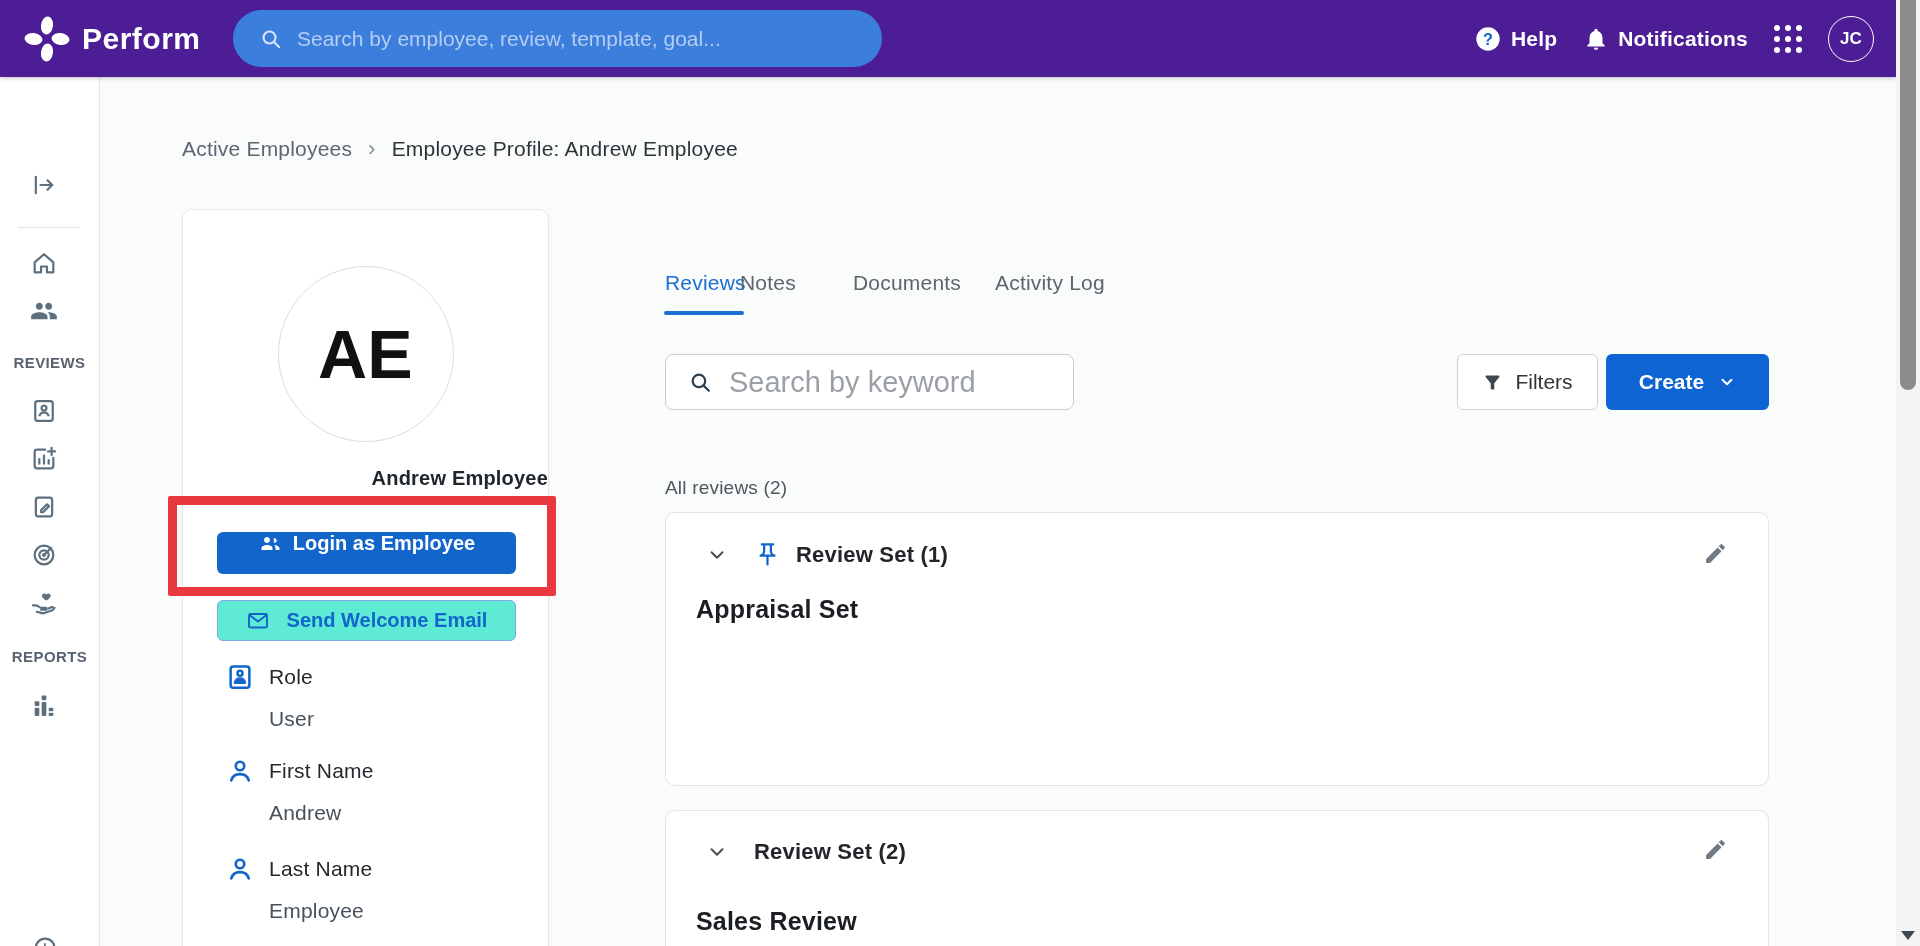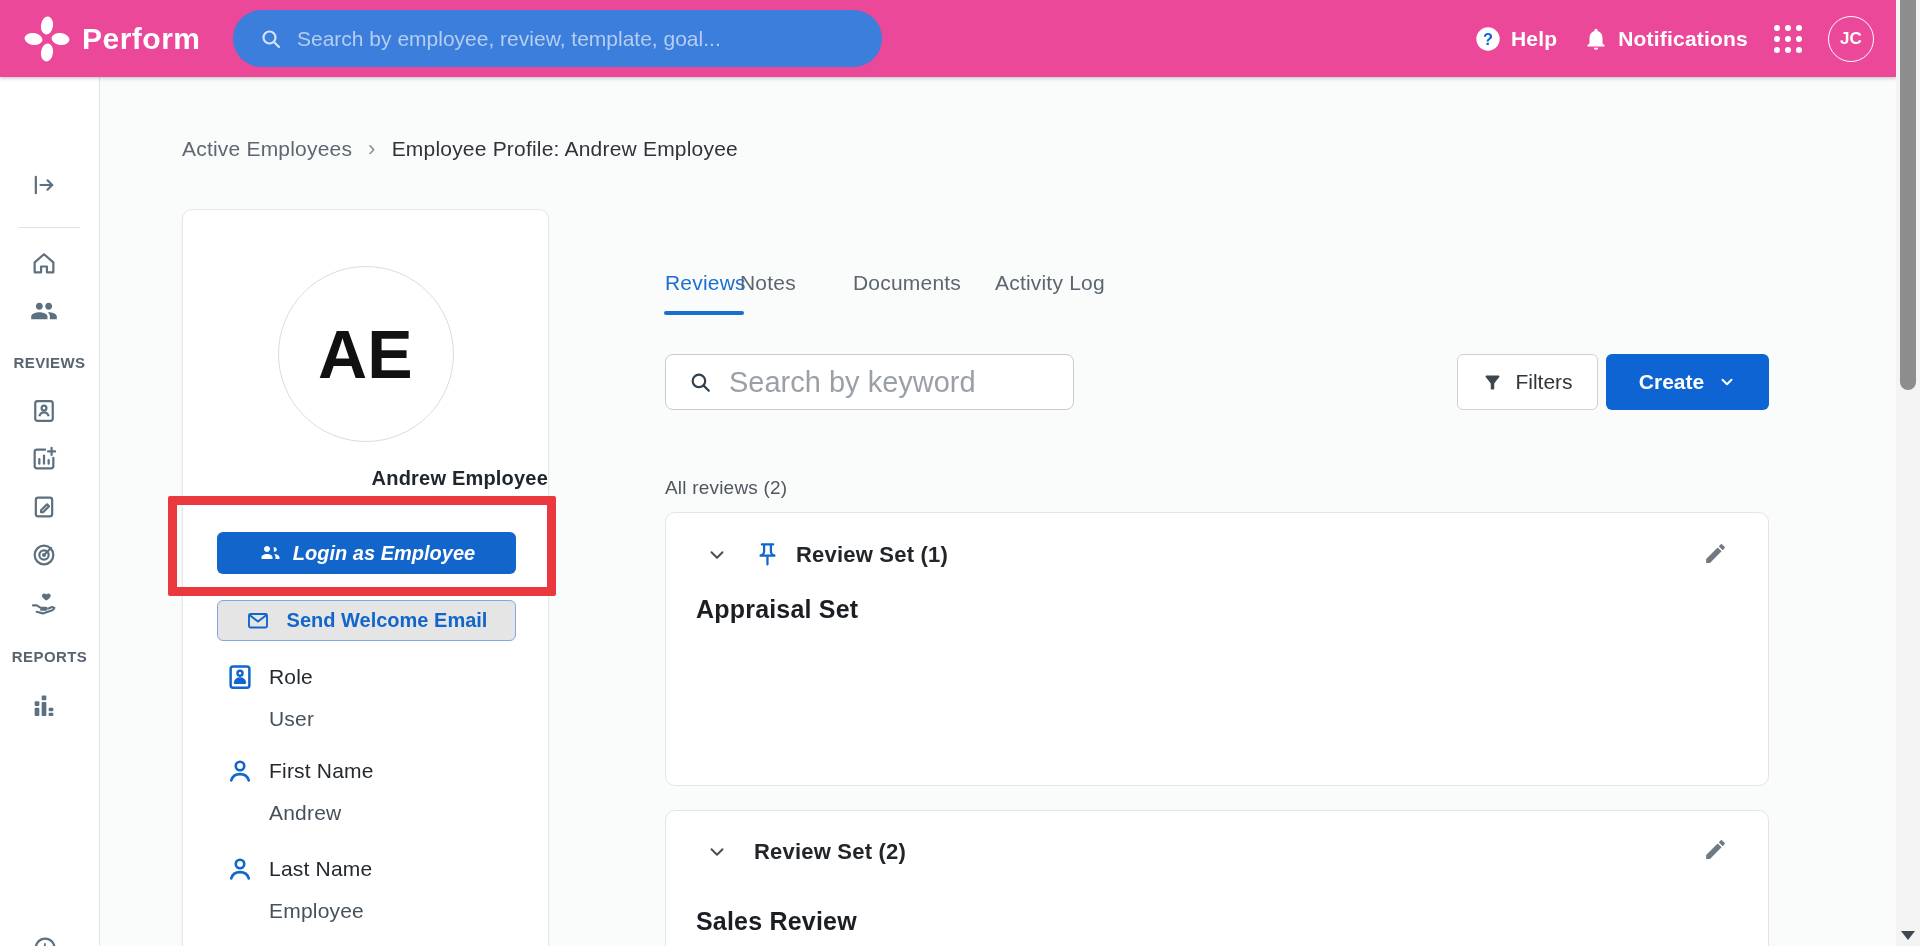--- a/index.html
+++ b/index.html
@@ -2,21 +2,21 @@
 <html><head>
 <meta charset="utf-8">
 <style>
   * { margin:0; padding:0; box-sizing:border-box; }
   html,body { width:1920px; height:946px; overflow:hidden;
     font-family:"Liberation Sans","DejaVu Sans",sans-serif;
     background:#fafbfb; letter-spacing:.2px; }
 
   
   .topbar { position:absolute; left:0; top:0; width:1896px; height:77px;
-    background:#ec4899; display:flex; align-items:center; z-index:50;
+    background:#4c1d95; display:flex; align-items:center; z-index:50;
     box-shadow:0 1px 4px rgba(0,0,0,.25); }
   .brand { display:flex; align-items:center; gap:12px; padding-left:24px; }
   .brand-name { color:#fff; font-size:30px; font-weight:600; letter-spacing:.5px; }
   .top-search { position:absolute; left:233px; top:10px; width:649px; height:57px;
     background:#3b7edb; border-radius:28.5px; display:flex; align-items:center; padding:0 26px; gap:14px; }
   .top-search input { flex:1; background:transparent; border:none; outline:none;
     font-size:21px; color:#eaf2ff; font-family:inherit; }
   .top-search input::placeholder { color:#b5cdf2; }
   .top-right { margin-left:auto; display:flex; align-items:center; gap:26px; padding-right:22px; }
   .top-item { display:flex; align-items:center; gap:9px; color:#fff; font-size:21px;
@@ -53,24 +53,24 @@
     background:#fff; border:1px solid #e7e8ea; border-radius:10px;
     box-shadow:0 1px 3px rgba(0,0,0,.05); }
   .avatar-big { position:absolute; left:50%; transform:translateX(-50%); top:56px;
     width:176px; height:176px; border-radius:50%; border:1px solid #dcdcdc;
     display:flex; align-items:center; justify-content:center;
     font-size:68px; font-weight:700; color:#111; background:#fff; }
   .profile-name { position:absolute; left:0; top:257px; width:100%; text-align:right;
     font-size:20px; font-weight:700; color:#20262e; }
   .btn-login { position:absolute; left:34px; top:322px; width:299px; height:42px;
     background:#1266cb; border:none; border-radius:6px; color:#fff; font-size:20px;
-    font-weight:600; display:flex; align-items:center; justify-content:center; gap:11px;
-    cursor:pointer; font-family:inherit;font-style:italic; }
+    font-weight:600; display:flex; justify-content:center; gap:11px;
+    cursor:pointer; font-family:inherit; }
   .btn-welcome { position:absolute; left:34px; top:390px; width:299px; height:41px;
-    background:#e5e5e5; border:1.5px solid #7fa9e4; border-radius:6px; color:#1266cb;
+    background:#5eead4; border:1.5px solid #7fa9e4; border-radius:6px; color:#1266cb;
     font-size:20px; font-weight:600; display:flex; align-items:center; justify-content:center;
     gap:17px; cursor:pointer; font-family:inherit; }
   .pf-icon { position:absolute; left:42px; width:30px; height:30px; color:#1266cb; }
   .pf-label { position:absolute; left:86px; font-size:21px; font-weight:400; color:#24292e; }
   .pf-value { position:absolute; left:86px; font-size:21px; color:#47515b; }
 
   
   .annotation { position:absolute; left:168px; top:496px; width:388px; height:100px;
     border:9px solid #e9393f; border-radius:2px; z-index:45; pointer-events:none; }
 

